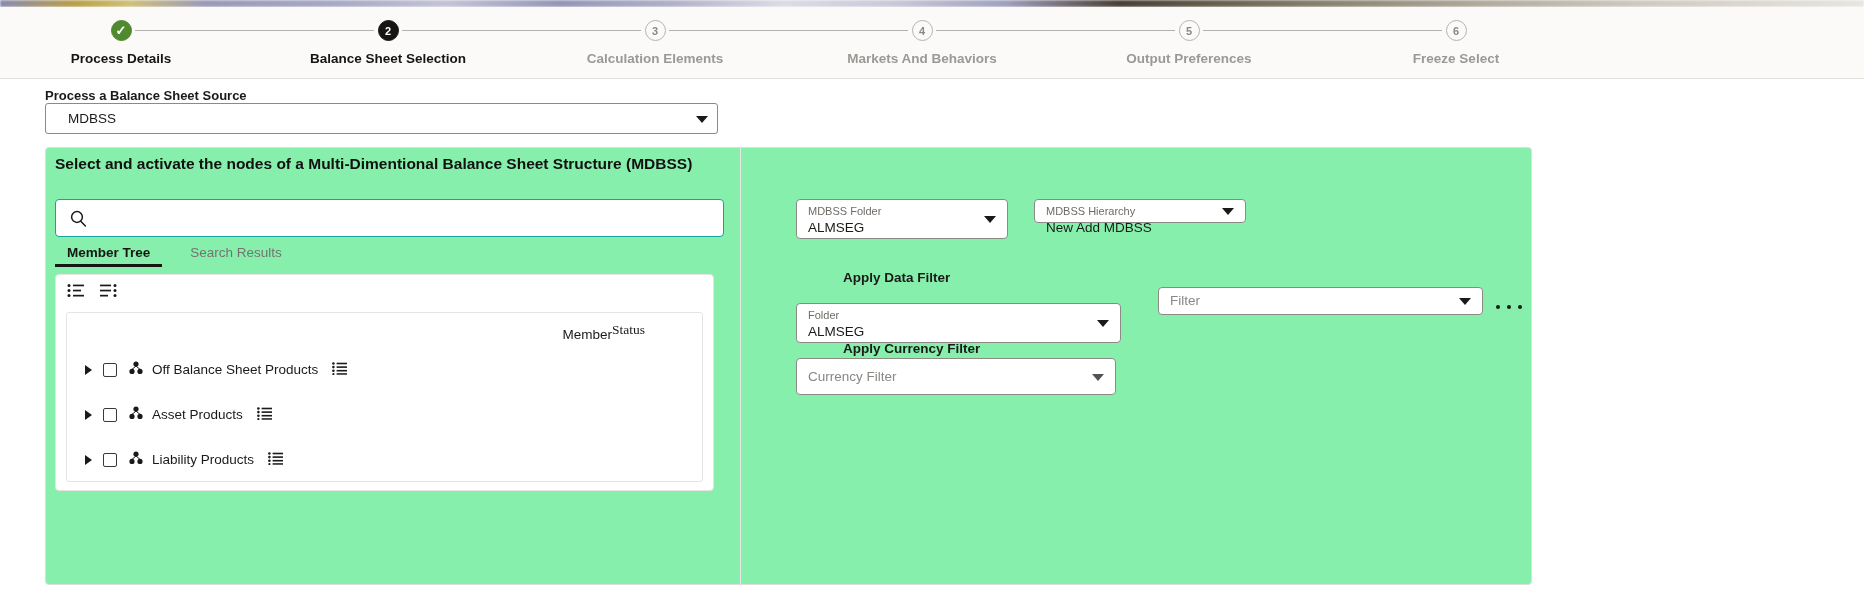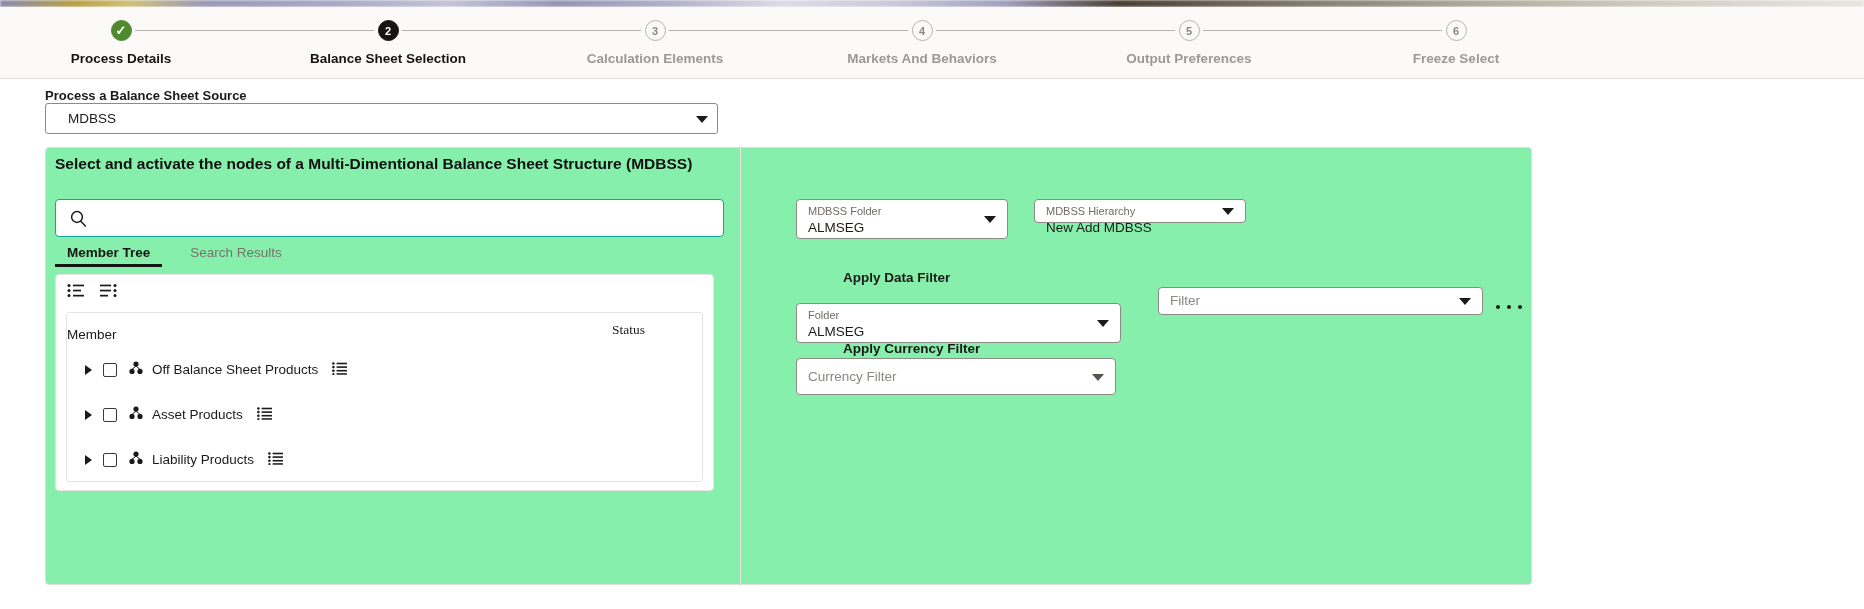--- a/index.html
+++ b/index.html
@@ -144,21 +144,21 @@
   .tree-inner {
     position: absolute; left: 10px; top: 37px;
     width: 637px; height: 170px;
     border: 1px solid #e6e4e2; border-radius: 3px;
     background: #fff; overflow: hidden;
   }
   .tree-head {
     display: flex; height: 34px; align-items: center;
     font-size: 13.5px; color: #1b1a18;
   }
-  .th-member { width: 545px; text-align: left; margin-top: 8px; }
+  .th-member { width: 545px; text-align: right; margin-top: 8px; }
   .th-status { width: 90px; text-align: left; font-family: Liberation Serif, serif; }
   .tree-row {
     display: flex; align-items: center; height: 45px;
     padding-left: 18px;
   }
   .expander {
     width: 0; height: 0;
     border-top: 5px solid transparent;
     border-bottom: 5px solid transparent;
     border-left: 7px solid #1b1a18;

